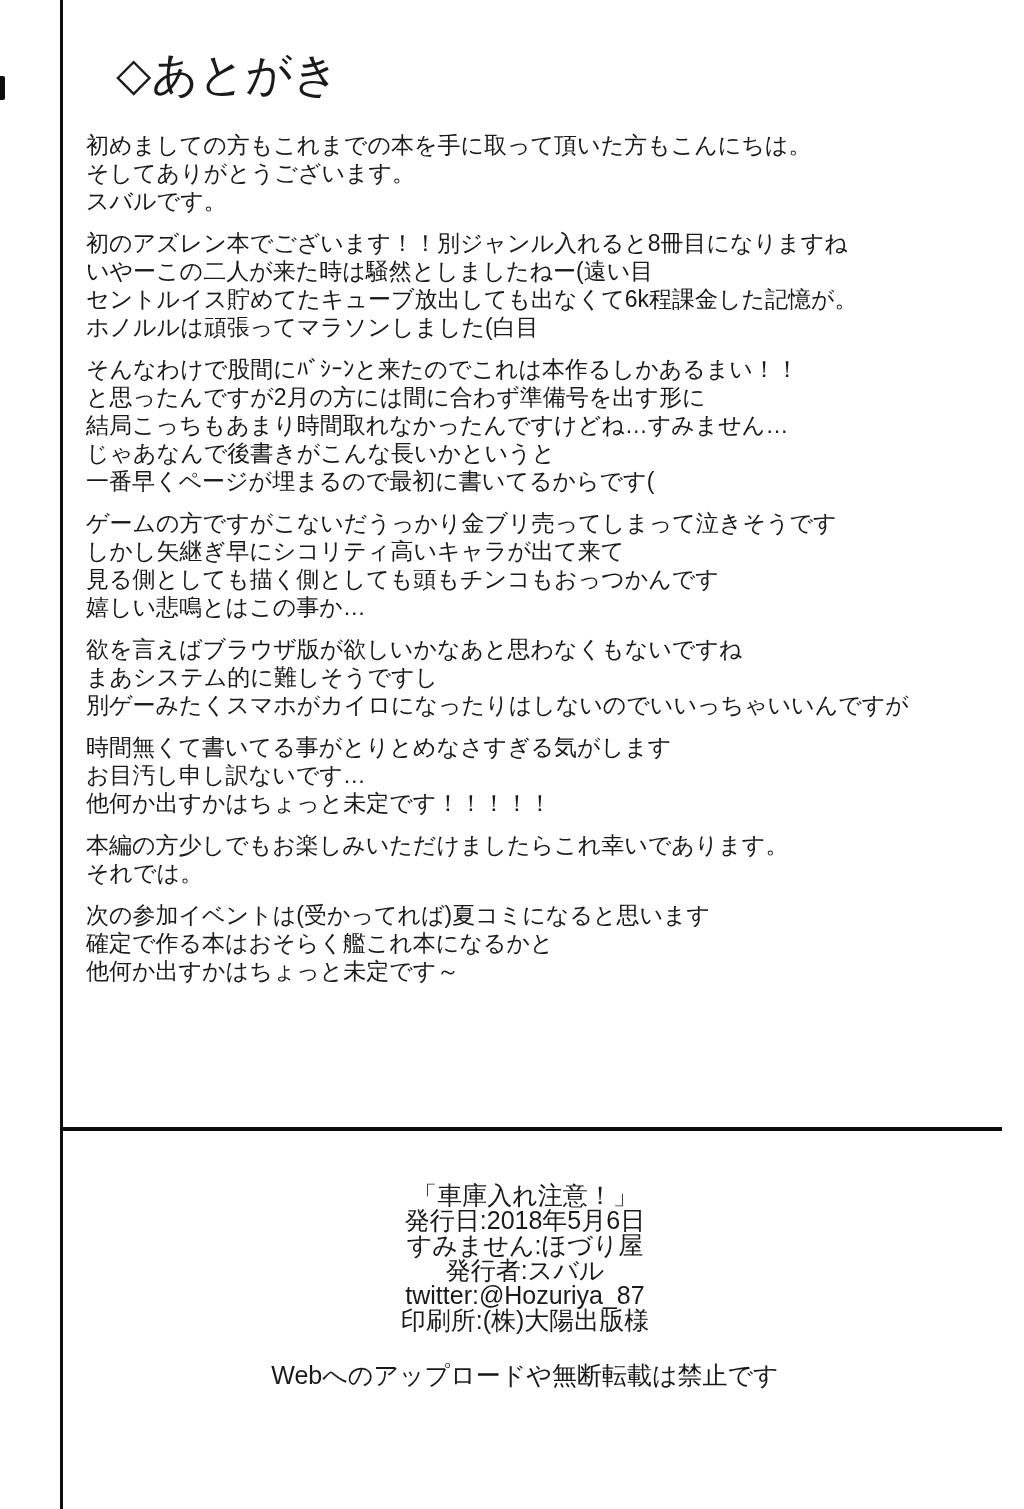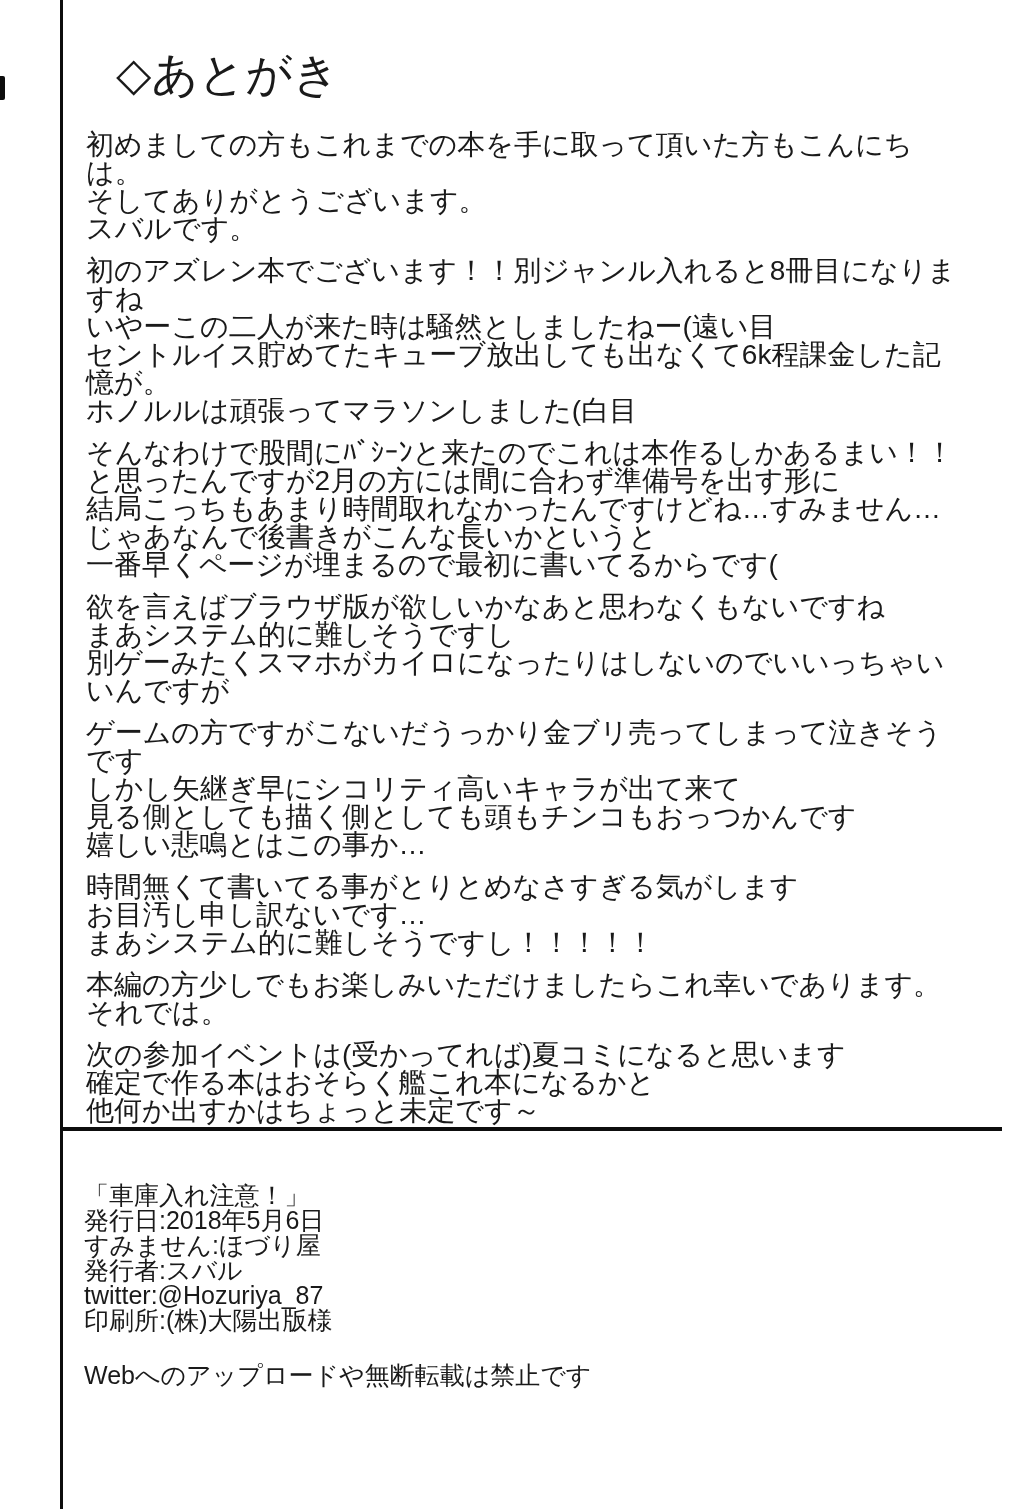--- a/index.html
+++ b/index.html
@@ -30,30 +30,30 @@
   }
   .afterword {
     position:absolute; left:86px; top:48px; right:36px;
   }
   .afterword-title {
     font-size:46px; font-weight:400;
     line-height:52px;
     margin:0 0 31px 30px;
   }
   .para {
-    font-size:28px; line-height:28px;
+    font-size:23px; line-height:28px;
     margin:0 0 14px 0;
     white-space:pre-line;
   }
   .divider {
     position:absolute; left:60px; right:0; top:1127px;
     height:4px; background:var(--rule);
   }
   .colophon {
-    position:absolute; left:84px; top:1183px; right:36px;
+    position:absolute; left:84px; top:1183px; right:36px;text-align:center;
   }
   .cline {
     font-size:25px; line-height:25px;
     white-space:pre-line;
   }
   .notice {
     font-size:25px; line-height:25px;
     margin-top:30px;
   }
 </style>
@@ -72,30 +72,30 @@
 スバルです。</p>
     <p class="para">初のアズレン本でございます！！別ジャンル入れると8冊目になりますね
 いやーこの二人が来た時は騒然としましたねー(遠い目
 セントルイス貯めてたキューブ放出しても出なくて6k程課金した記憶が。
 ホノルルは頑張ってマラソンしました(白目</p>
     <p class="para">そんなわけで股間にﾊﾞｼｰﾝと来たのでこれは本作るしかあるまい！！
 と思ったんですが2月の方には間に合わず準備号を出す形に
 結局こっちもあまり時間取れなかったんですけどね…すみません…
 じゃあなんで後書きがこんな長いかというと
 一番早くページが埋まるので最初に書いてるからです(</p>
-    <p class="para">欲を言えばブラウザ版が欲しいかなあと思わなくもないですね
-まあシステム的に難しそうですし
-別ゲーみたくスマホがカイロになったりはしないのでいいっちゃいいんですが</p>
     <p class="para">ゲームの方ですがこないだうっかり金ブリ売ってしまって泣きそうです
 しかし矢継ぎ早にシコリティ高いキャラが出て来て
 見る側としても描く側としても頭もチンコもおっつかんです
 嬉しい悲鳴とはこの事か…</p>
+    <p class="para">欲を言えばブラウザ版が欲しいかなあと思わなくもないですね
+まあシステム的に難しそうですし
+別ゲーみたくスマホがカイロになったりはしないのでいいっちゃいいんですが</p>
     <p class="para">時間無くて書いてる事がとりとめなさすぎる気がします
 お目汚し申し訳ないです…
-まあシステム的に難しそうですし！！！！！</p>
+他何か出すかはちょっと未定です！！！！！</p>
     <p class="para">本編の方少しでもお楽しみいただけましたらこれ幸いであります。
 それでは。</p>
     <p class="para">次の参加イベントは(受かってれば)夏コミになると思います
 確定で作る本はおそらく艦これ本になるかと
 他何か出すかはちょっと未定です～</p>
   </div>
 
   <div class="divider"></div>
 
   <div class="colophon">

